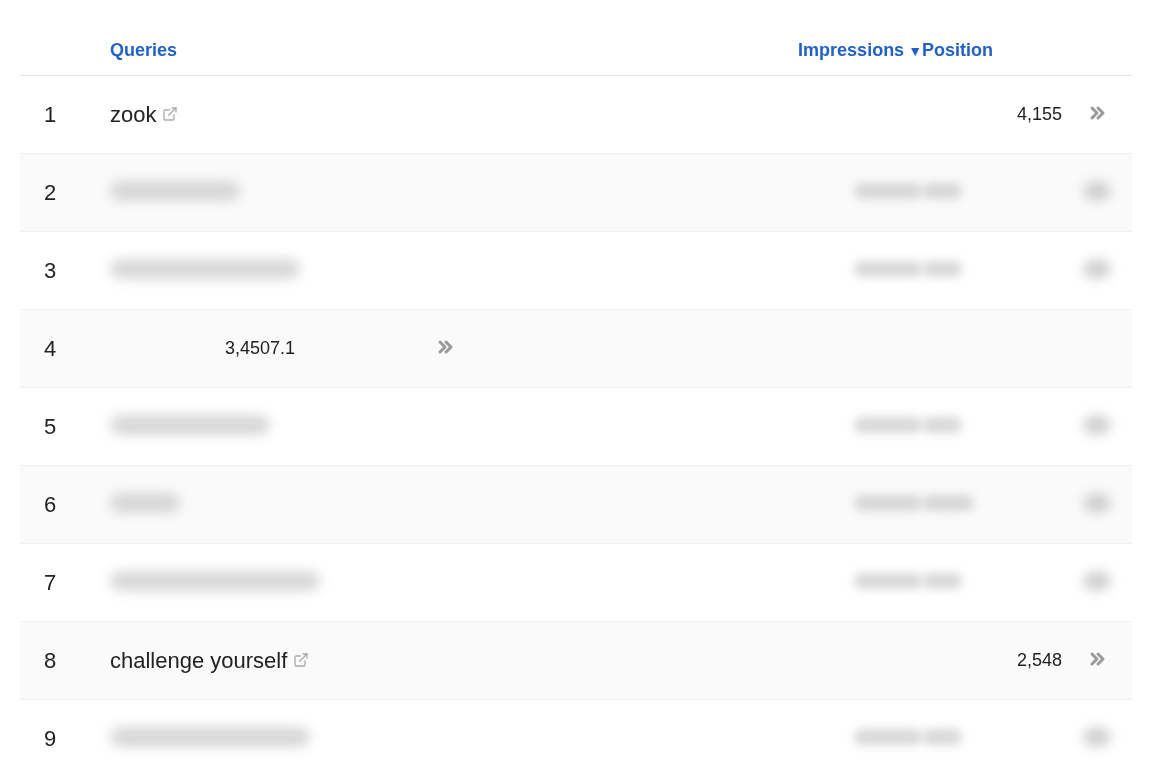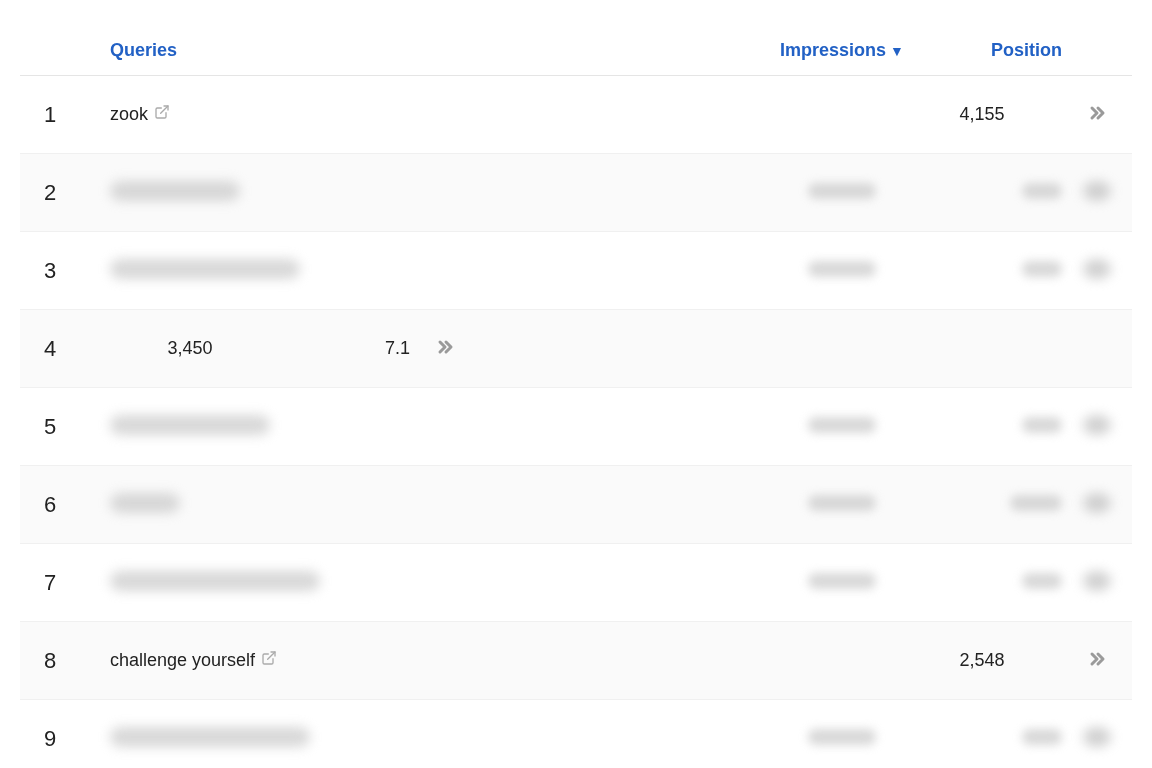--- a/index.html
+++ b/index.html
@@ -27,26 +27,26 @@
       flex-shrink: 0;
       padding-left: 24px;
     }
     .col-query {
       flex: 1;
       min-width: 200px;
     }
     .col-impressions {
       width: 160px;
       flex-shrink: 0;
-      text-align: center;
+      text-align: right;
     }
     .col-position {
       width: 140px;
       flex-shrink: 0;
-      text-align: right;
+      text-align: left;
     }
     .col-action {
       width: 70px;
       flex-shrink: 0;
       text-align: center;
     }
     .header-cell {
       color: #2261c5;
       font-weight: 700;
       font-size: 18px;
@@ -67,21 +67,21 @@
       min-height: 78px;
     }
     .data-row.alt {
       background: #fafafa;
     }
     .rank-text {
       font-size: 22px;
       color: #222;
     }
     .query-text {
-      font-size: 18px;
+      font-size: 22px;
       color: #222;
     }
     .query-link {
       display: inline-flex;
       align-items: baseline;
       gap: 6px;
       cursor: pointer;
       color: #222;
     }
     .ext-icon {

